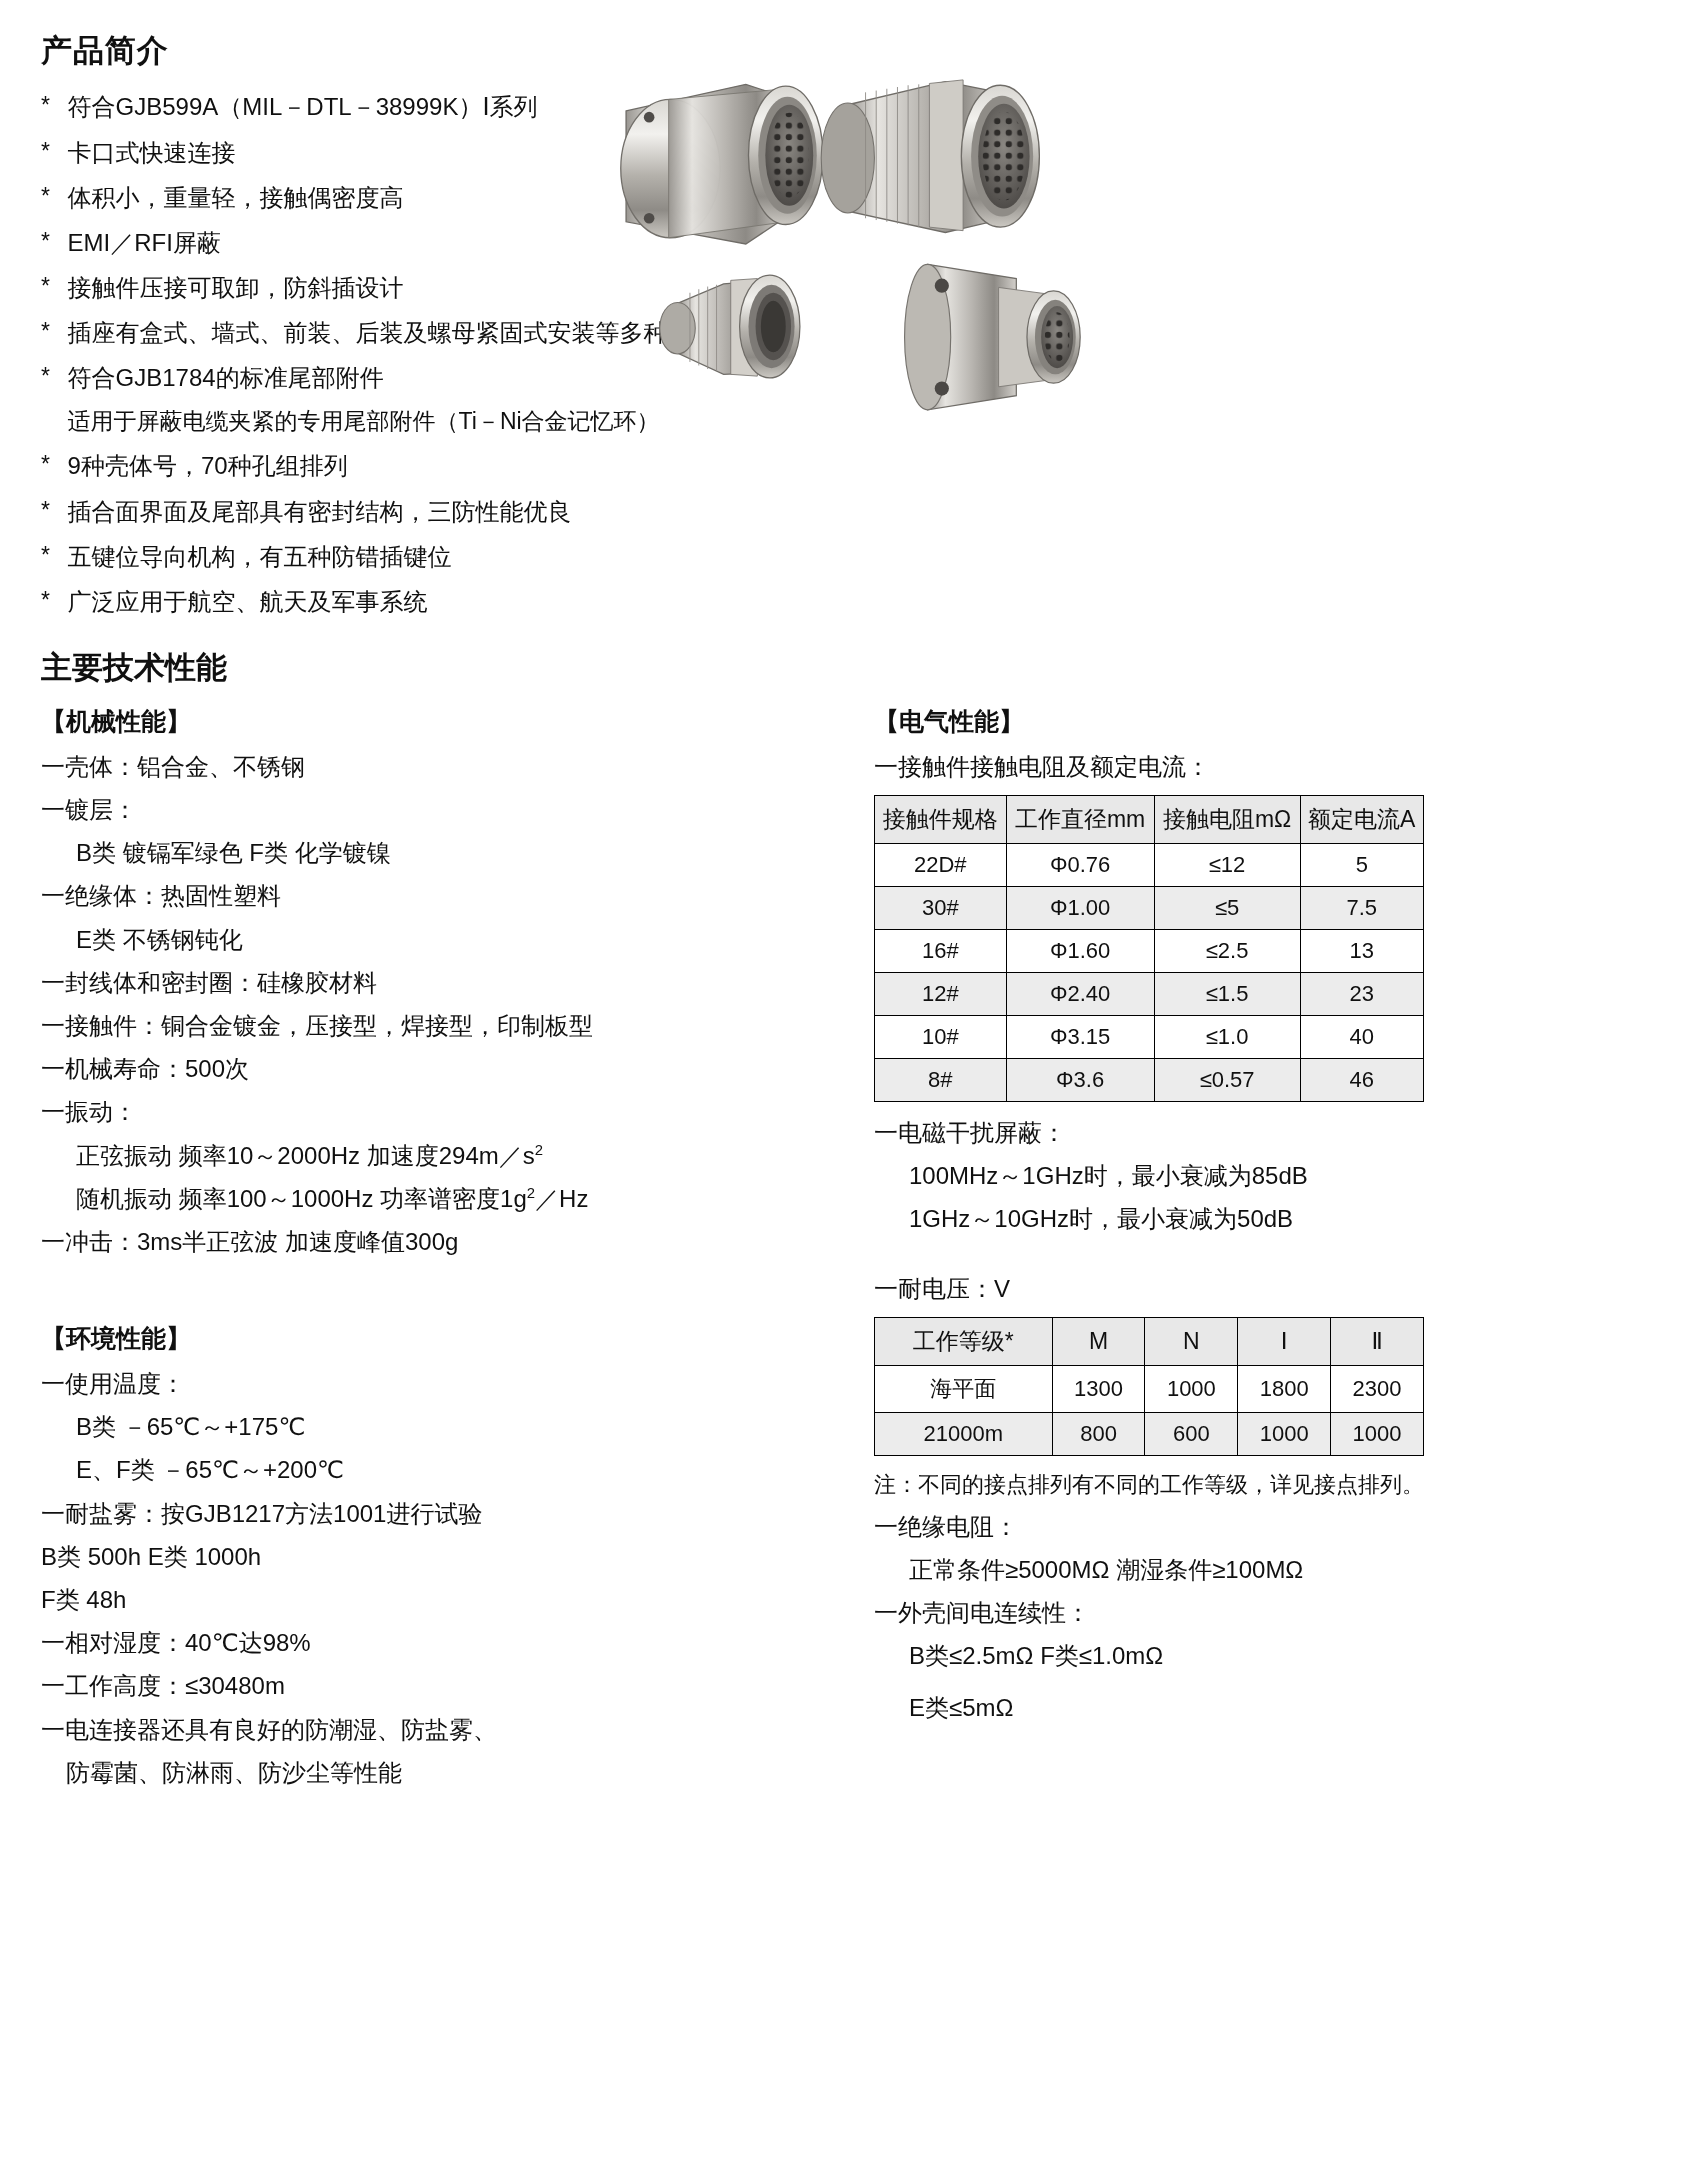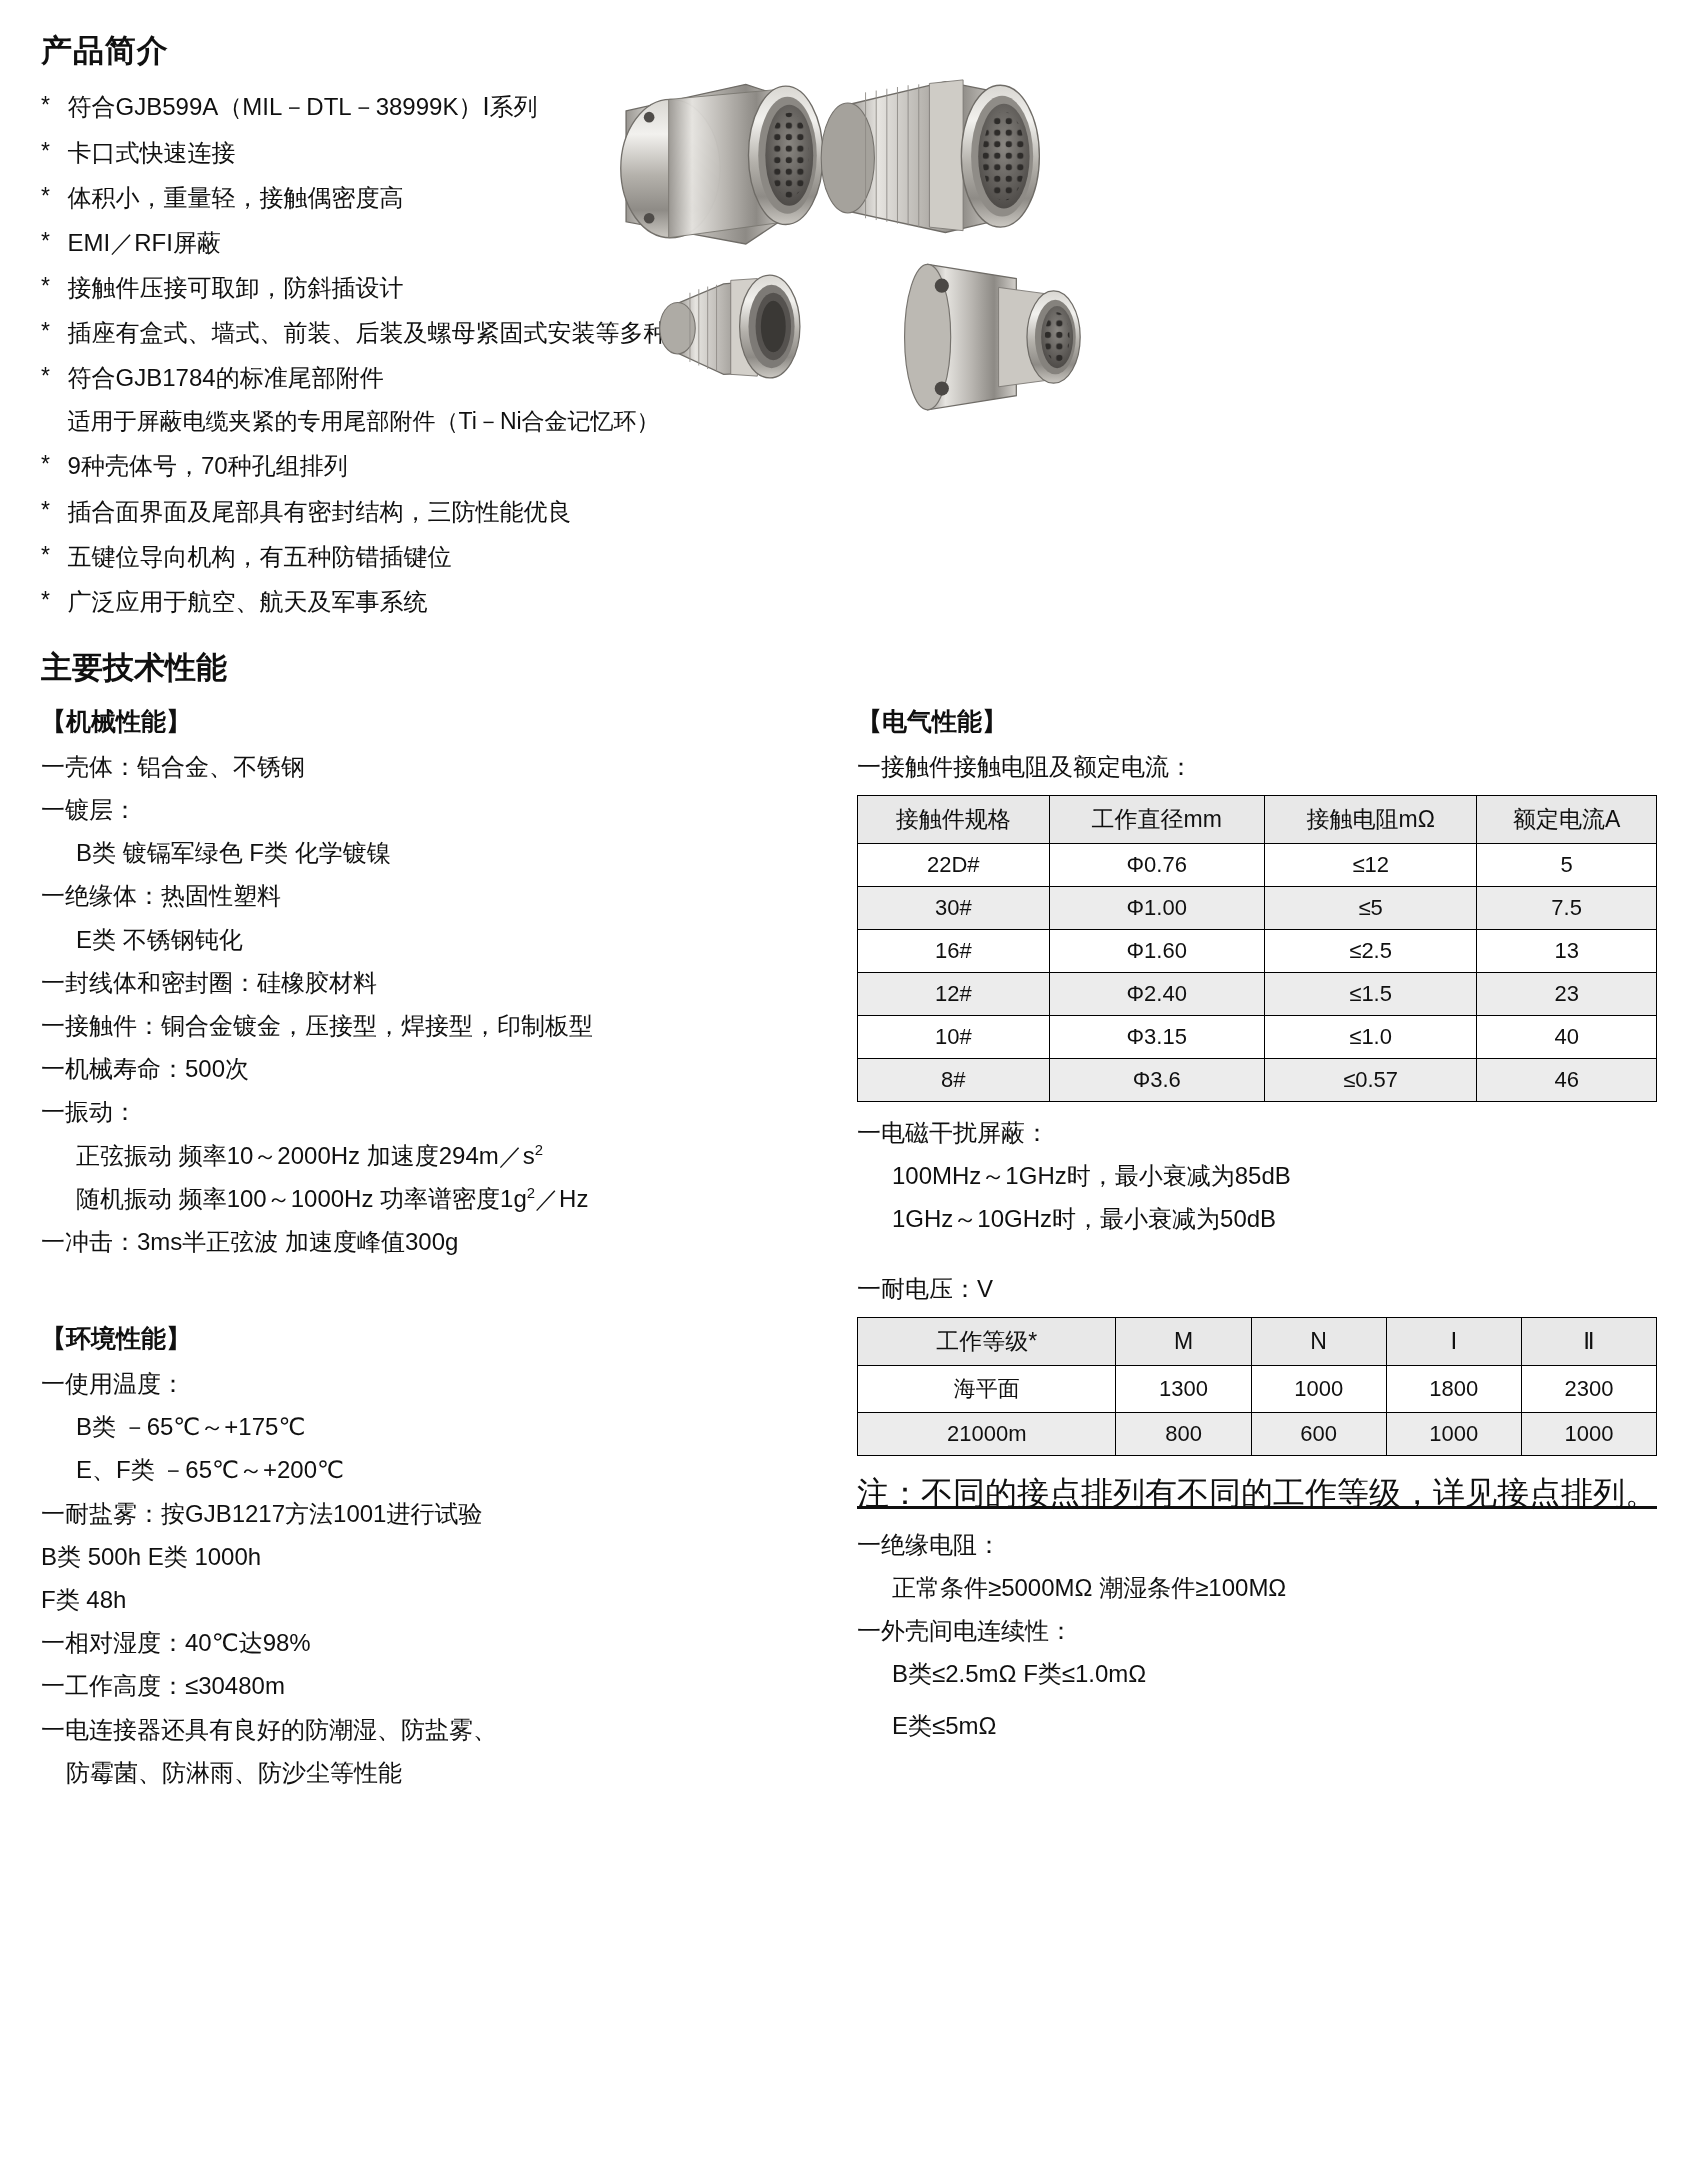--- a/index.html
+++ b/index.html
@@ -70,21 +70,21 @@
   .tech-wrap {
     margin-top: 23px;
   }
   h2.tech-title {
     font-size: 31px;
     font-weight: bold;
     margin: 0 0 16px 0;
   }
   .cols {
     display: flex;
-    gap: 18px;
+    gap: 35px;
   }
   .col-left {
     width: 798px;
     flex: 0 0 798px;
   }
   .col-right {
     flex: 1 1 auto;
   }
   .grp-title {
     font-size: 25px;
@@ -123,24 +123,23 @@
     white-space: nowrap;
   }
   table.spec thead td {
     background: #e8e8e8;
     font-size: 23px;
   }
   table.spec tbody tr.alt td {
     background: #ececec;
   }
   .note-line {
-    font-size: 32px;
+    font-size: 22px;
     line-height: 1.80;
     white-space: nowrap;
-    text-decoration: underline;
   }
 </style>
 </head>
 <body>
 
 <div class="page">
 
   <div class="photos">
     <svg width="745" height="497" viewBox="0 0 840 560">
       <defs>

